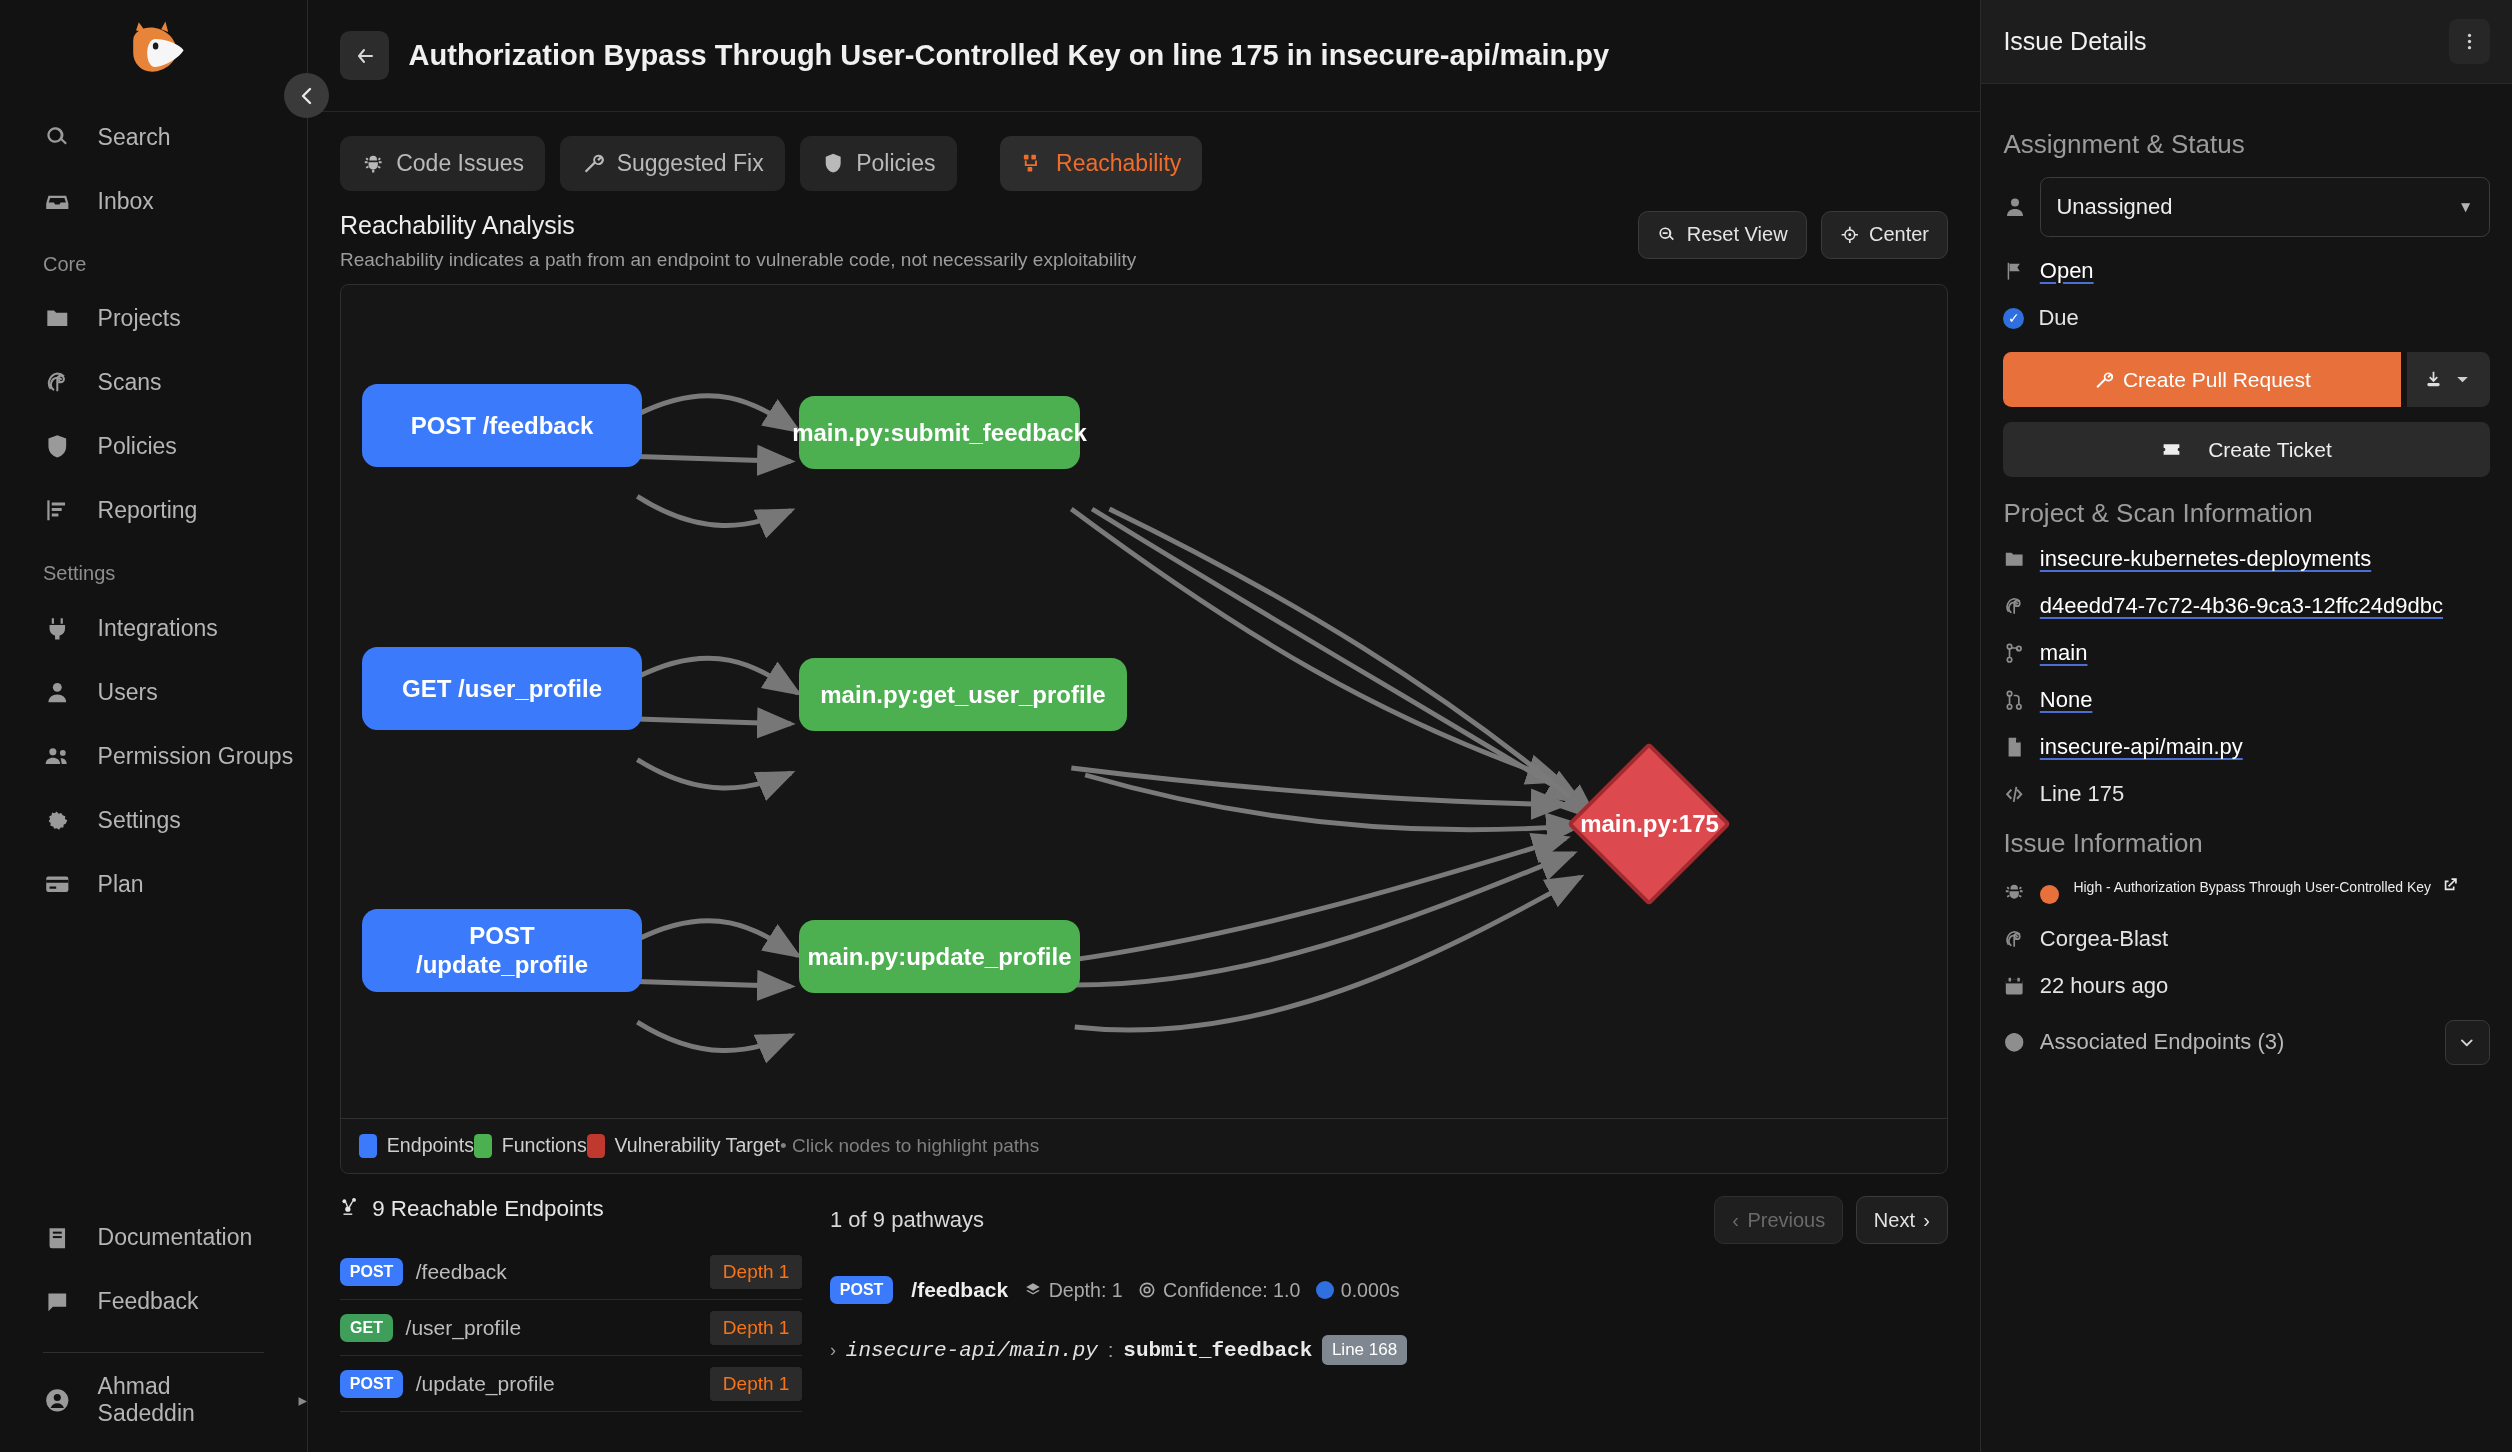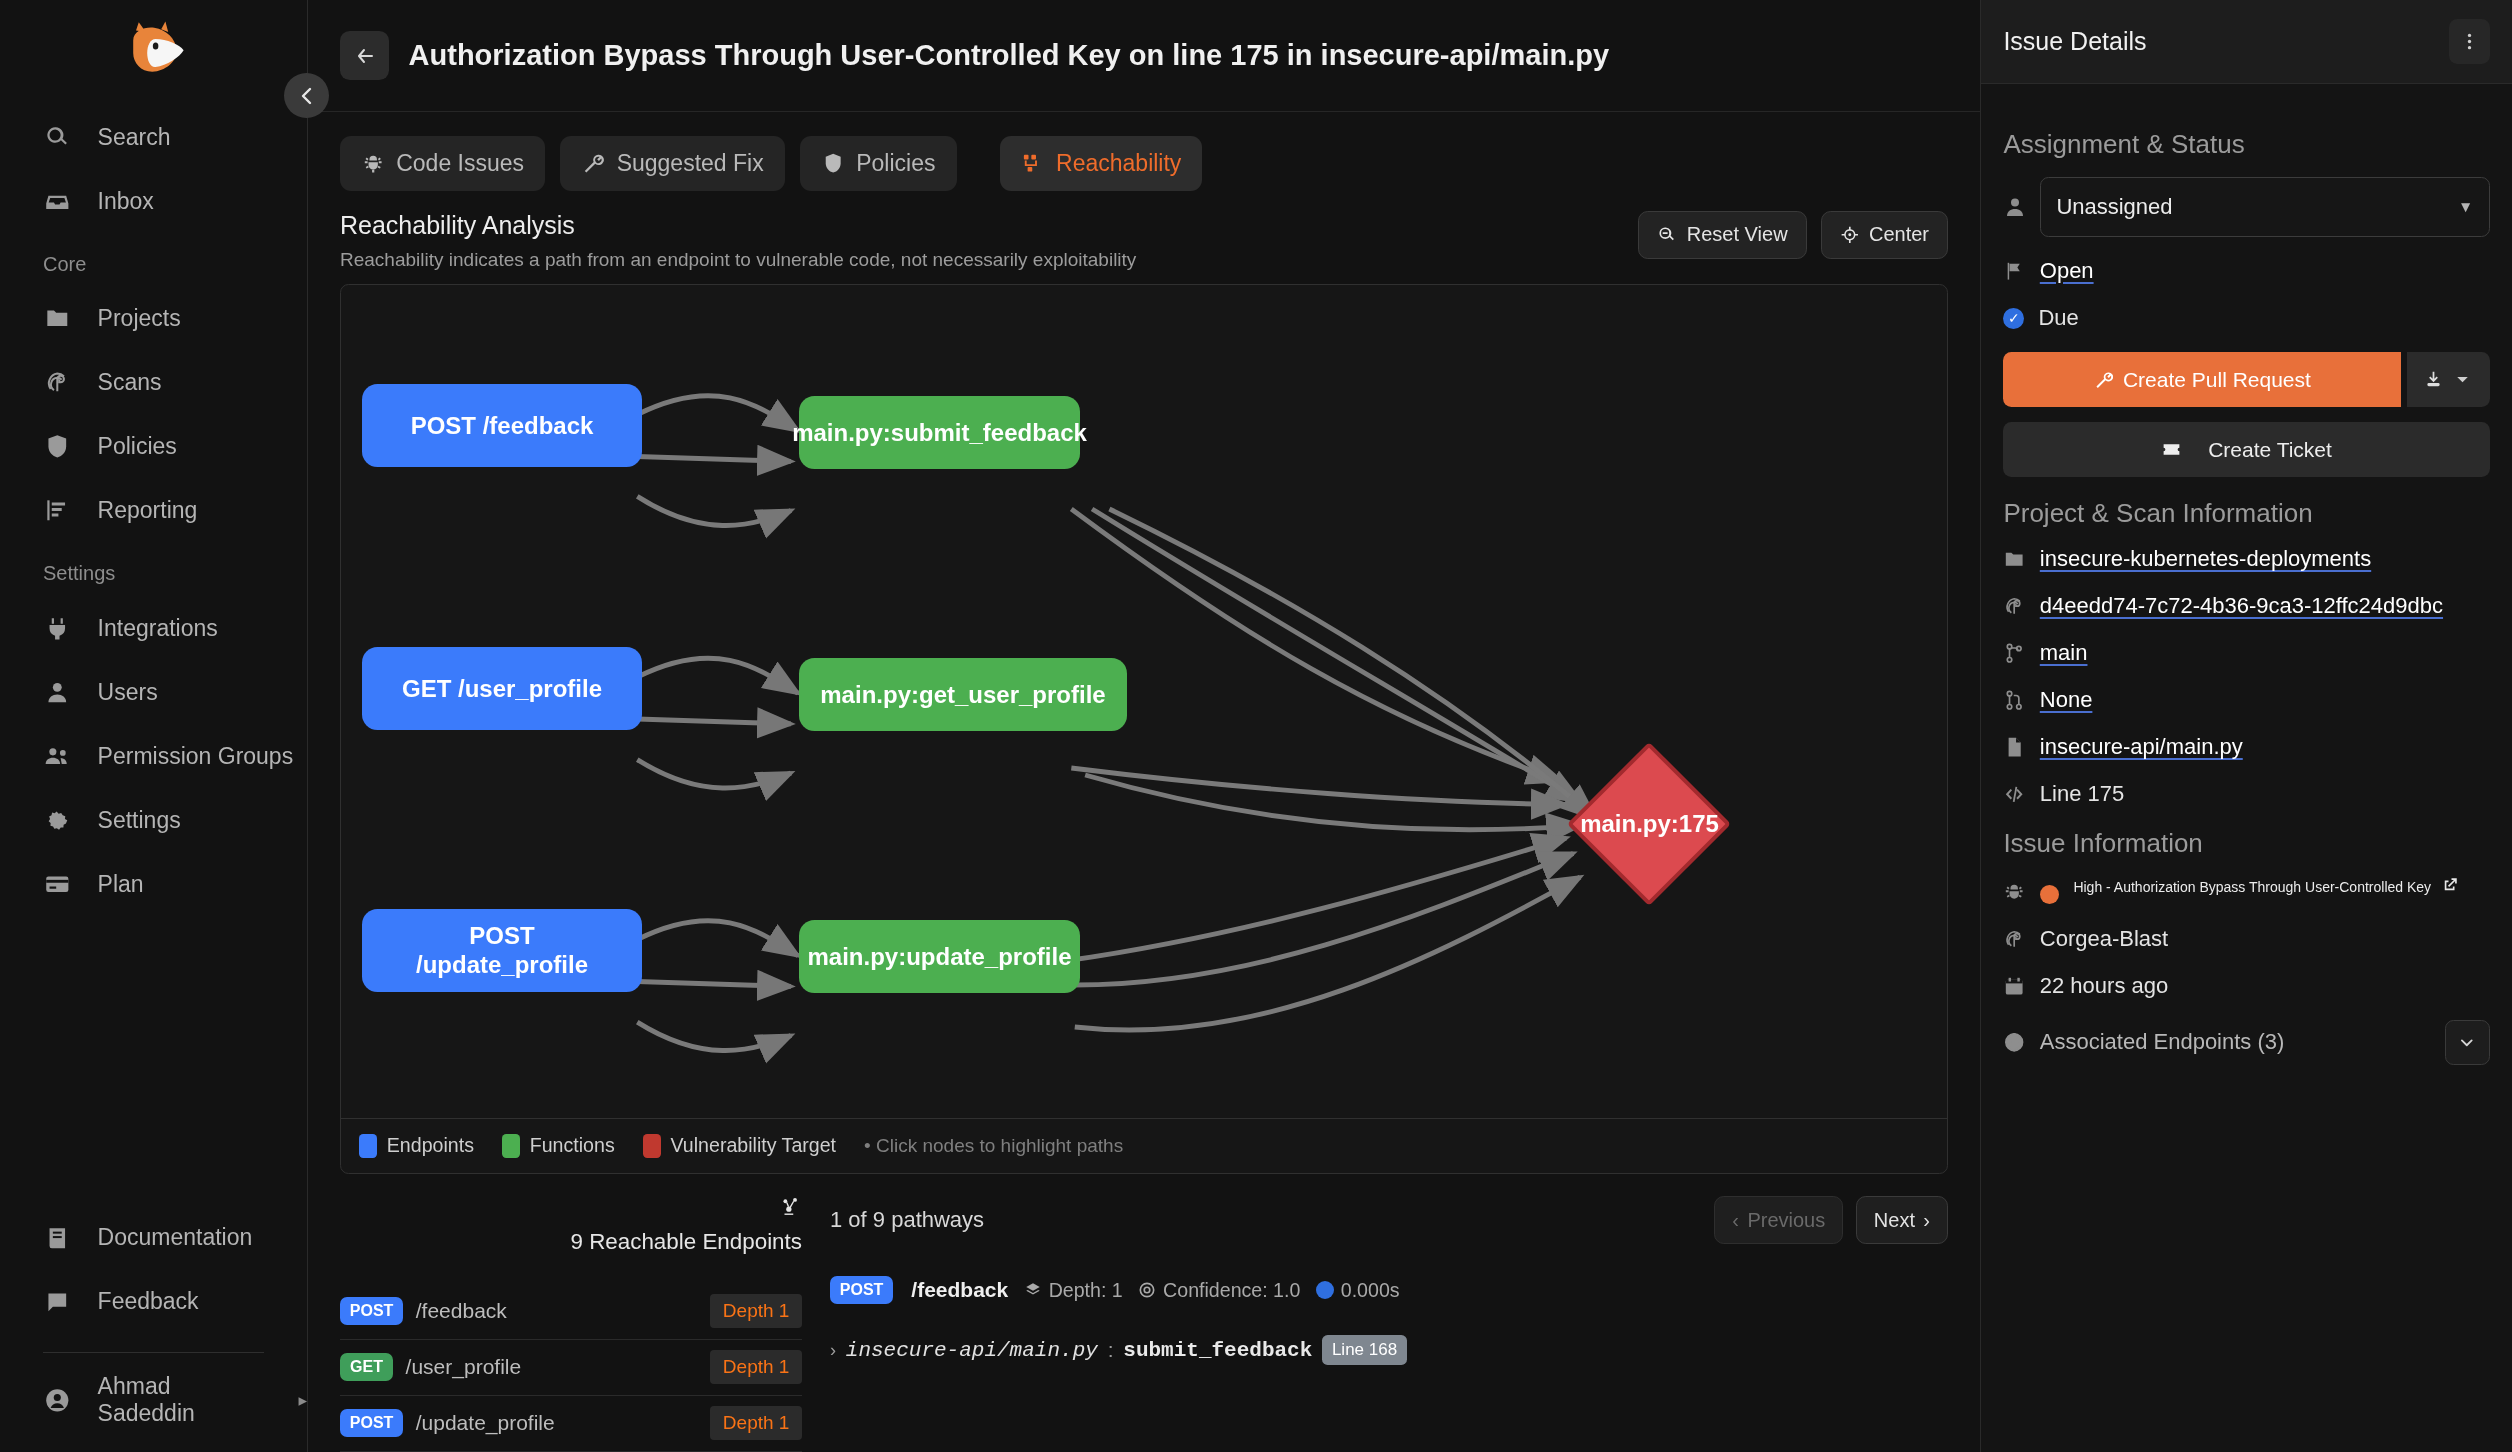--- a/index.html
+++ b/index.html
@@ -107,29 +107,29 @@
   .node.vuln {
     background: #dc4a4f; border: 4.2px solid #a32a2e;
     transform: rotate(45deg); border-radius: 4.2px;
     font-size: 0;
   }
   .node.vuln span { display:block; transform: rotate(-45deg); font-size: 24px; white-space: nowrap; }
 
   .legend {
     position: absolute; left: 0; right: 0; bottom: 0; height: 55px;
     border-top: 0.7px solid #303030;
-    display: flex; align-items: center; gap: 28px; padding-left: 18px;
+    display: flex; align-items: center; padding-left: 18px;
   }
   .legend-item { display: flex; align-items: center; gap: 9.8px; color: #cfcfcf; font-size: 19.6px; }
   .legend-swatch { width: 18px; height: 24px; border-radius: 4.2px; }
   .legend-hint { color: #7f7f7f; font-size: 19px; }
 
   .bottom-area { display: flex; gap: 28px; padding-top: 22.4px; }
   .endpoints-col { width: 462px; flex: 0 0 462px; }
-  .endpoints-head { display: flex; align-items: flex-end; gap: 11.2px; color: #e6e6e6; font-size: 22.4px; margin-bottom: 29px; flex-direction: column; }
+  .endpoints-head { display: flex; align-items: flex-start; gap: 11.2px; color: #e6e6e6; font-size: 22.4px; margin-bottom: 22px; }
   .endpoints-head svg { width: 21px; height: 21px; fill: currentColor; }
   .ep-row {
     display: flex; align-items: center; height: 56px;
     border-bottom: 0.7px solid #2a2a2a; cursor: pointer;
   }
   .verb {
     border-radius: 7px; color: #fff; font-size: 16px; font-weight: 700;
     padding: 4.9px 9.8px; margin-right: 12.6px; min-width: 53px; text-align: center;
   }
   .verb.post { background: #3b7bfb; }

